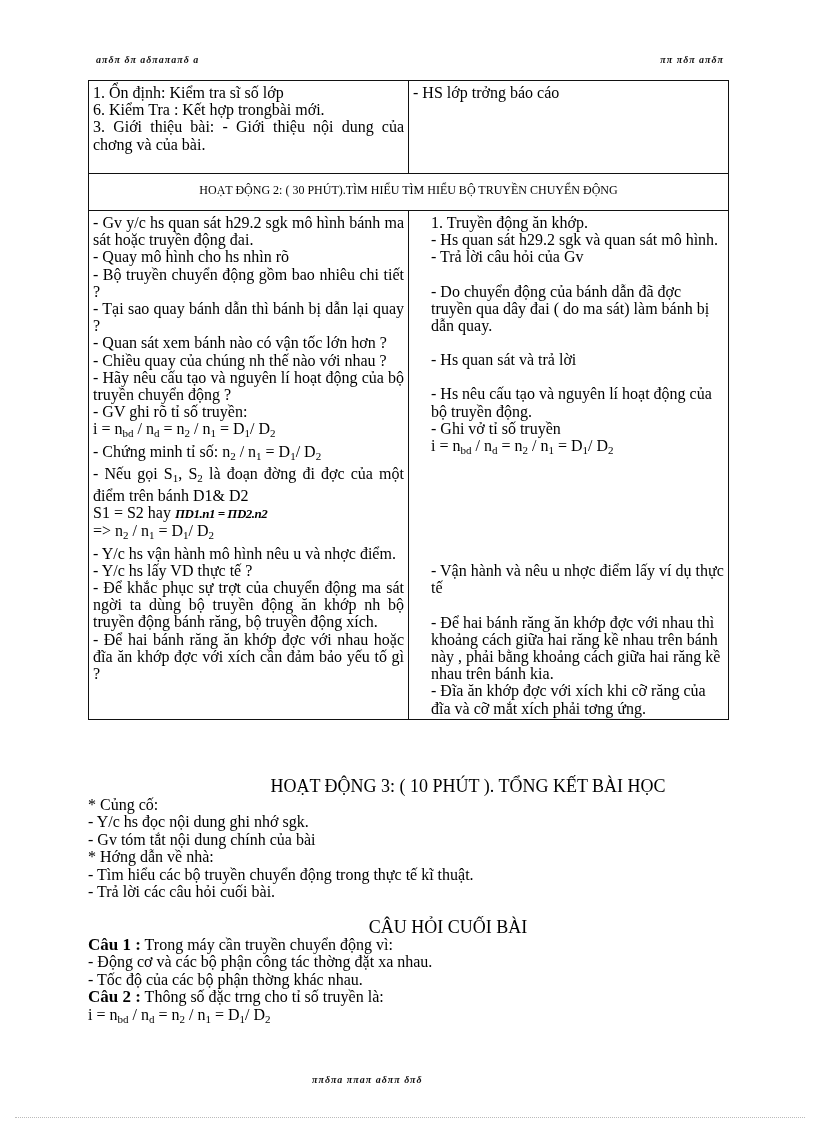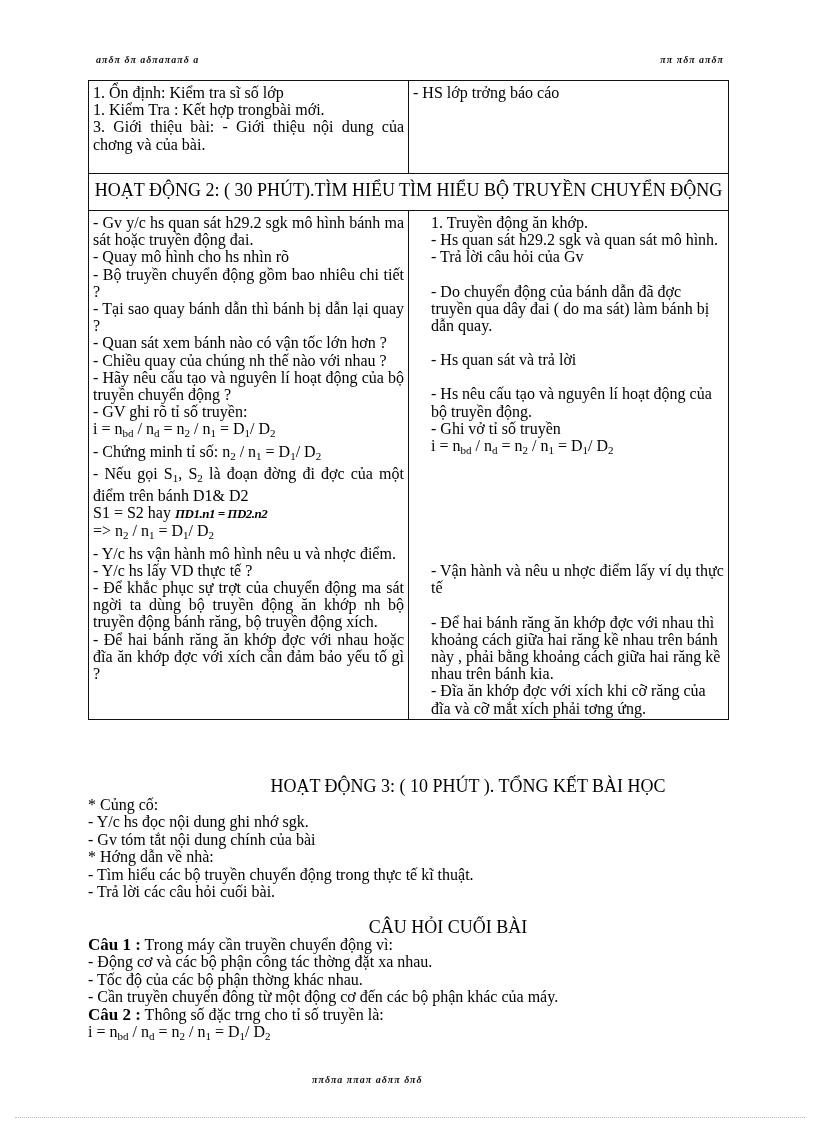--- a/index.html
+++ b/index.html
@@ -11,21 +11,21 @@
     .hdr.right { right: 92px; }
     .table { position: absolute; left: 88px; top: 80px; width: 641px;
       border: 1.5px solid #111; box-sizing: border-box; }
     .row { display: flex; border-bottom: 1.5px solid #111; }
     .row:last-child { border-bottom: none; gap: 18px; }
     .cell { box-sizing: border-box; padding: 3px 4px 2px 4px; font-size: 16px; line-height: 17.2px; }
     .cell.l { width: 320px; border-right: 1.5px solid #111; text-align: justify; }
     .cell.r { flex: 1; }
     .cell p { margin: 0; }
     .cell p.gap { margin-top: 17px; }
-    .span-row { text-align: center; font-size: 18px; line-height: 17px; padding: 8px 4px 0 4px; height: 36px;
+    .span-row { text-align: center; font-size: 12px; line-height: 17px; padding: 8px 4px 0 4px; height: 36px;
       overflow: hidden; box-sizing: border-box; }
     .row1 .cell { height: 92px; }
     .sub { font-size: 11px; vertical-align: -3px; }
     .math { font-weight: bold; font-style: italic; font-size: 13px; letter-spacing: -0.5px; }
     .section { position: absolute; left: 88px; width: 640px; font-size: 16px; line-height: 17.4px; }
     .sec3 { top: 776px; }
     .sec-title { text-align: center; font-size: 18px; line-height: 20px; padding-left: 120px; }
     .sec-title2 { text-align: center; font-size: 18px; line-height: 18px; padding-left: 80px; }
     .sec4 { top: 918px; }
     .bold-label { font-weight: bold; font-size: 17px; }
@@ -37,21 +37,21 @@
 </head>
 <body>
 
 <div class="hdr left">ɑπδπ δπ ɑδπɑπɑπδ ɑ</div>
 <div class="hdr right">ππ πδπ ɑπδπ</div>
 
 <div class="table">
   <div class="row row1">
     <div class="cell l">
       <p>1. Ổn định: Kiểm tra sĩ số lớp</p>
-      <p>1. Kiểm Tra : Kết hợp trongbài mới.</p>
+      <p>6. Kiểm Tra : Kết hợp trongbài mới.</p>
       <p>3. Giới thiệu bài: - Giới thiệu nội dung của chơng  và của bài.</p>
     </div>
     <div class="cell r">
       <p>- HS lớp trởng  báo cáo</p>
     </div>
   </div>
 
   <div class="row">
     <div class="span-row" style="width:100%">HOẠT ĐỘNG 2: ( 30 PHÚT).TÌM HIỂU TÌM HIỂU BỘ TRUYỀN CHUYỂN ĐỘNG</div>
   </div>
@@ -100,20 +100,19 @@
   <div>* Hớng  dẫn về nhà:</div>
   <div>- Tìm hiểu các bộ truyền chuyển động trong thực tế kĩ thuật.</div>
   <div>- Trả lời các câu hỏi cuối bài.</div>
 </div>
 
 <div class="section sec4">
   <div class="sec-title2">CÂU HỎI CUỐI BÀI</div>
   <div><span class="bold-label">Câu 1 :</span><span>  Trong máy cần truyền chuyển động vì:</span></div>
   <div>- Động cơ và các bộ phận công tác thờng  đặt xa nhau.</div>
   <div>- Tốc độ của các bộ phận thờng  khác nhau.</div>
-  <div>- Cần truyền chuyển đông từ một động cơ đến các bộ phận khác của máy.</div>
   <div><span class="bold-label">Câu 2 :</span><span> Thông số đặc trng  cho tỉ số truyền là:</span></div>
   <div><span>i = n</span><span class="sub">bd</span><span> / n</span><span class="sub">d</span><span> = n</span><span class="sub">2</span><span> / n</span><span class="sub">1</span><span> = D</span><span class="sub">1</span><span>/ D</span><span class="sub">2</span></div>
 </div>
 
 <div class="footer-text">ππδπɑ  ππɑπ ɑδππ δπδ</div>
 <div class="page-num">43</div>
 <div class="dotline"></div>
 
 </body></html>

